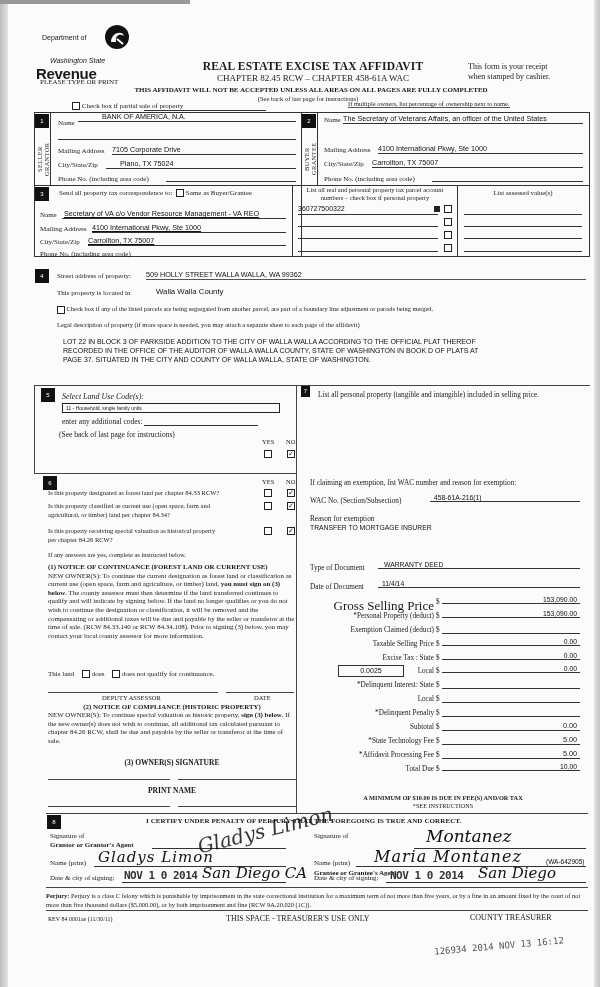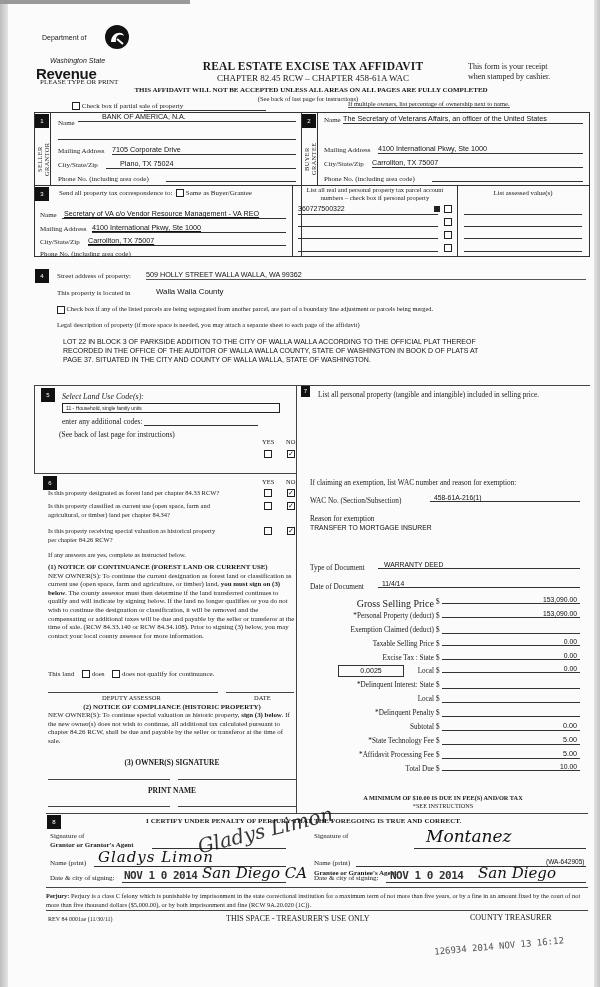--- a/index.html
+++ b/index.html
@@ -223,21 +223,21 @@
   <div class="abs fill uline" style="left:424px;top:494px;width:150px;padding-left:4px;font-size:6.8px;">458-61A-216(1)</div>
   <div class="abs" style="left:304px;top:514px;font-size:7.3px;">Reason for exemption</div>
   <div class="abs fill" style="left:304px;top:524px;font-size:6.8px;">TRANSFER TO MORTGAGE INSURER</div>
   <div class="abs" style="left:304px;top:563px;font-size:7.3px;">Type of Document</div>
   <div class="abs fill uline" style="left:372px;top:561px;width:202px;padding-left:6px;font-size:6.8px;">WARRANTY DEED</div>
   <div class="abs" style="left:304px;top:582px;font-size:7.3px;">Date of Document</div>
   <div class="abs fill uline" style="left:372px;top:580px;width:202px;padding-left:4px;font-size:6.8px;">11/4/14</div>
 
   <div class="abs" style="left:298px;top:596px;width:280px;">
     <div class="calc-row" style="position:relative;height:13.9px;">
-      <span class="abs" style="right:150px;top:2px;font-size:10px;">Gross Selling Price</span>
+      <span class="abs" style="right:150px;top:2px;font-size:13px;">Gross Selling Price</span>
       <span class="abs" style="left:132px;top:2px;font-size:7.2px;">$</span>
       <span class="abs fill uline" style="left:138px;top:0;width:138px;text-align:right;font-size:6.8px;padding-right:3px;">153,090.00</span>
     </div>
     <div style="position:relative;height:13.9px;">
       <span class="abs" style="right:150px;top:2px;font-size:7.2px;">*Personal Property (deduct)</span>
       <span class="abs" style="left:132px;top:2px;font-size:7.2px;">$</span>
       <span class="abs fill uline" style="left:138px;top:0;width:138px;text-align:right;font-size:6.8px;padding-right:3px;">153,090.00</span>
     </div>
     <div style="position:relative;height:13.9px;">
       <span class="abs" style="right:150px;top:2px;font-size:7.2px;">Exemption Claimed (deduct)</span>
@@ -318,20 +318,21 @@
   <div class="abs hand" style="left:196px;top:864px;font-size:15px;">San Diego CA</div>
 
   <div class="abs" style="left:308px;top:832px;font-size:7px;line-height:8.5px;">
     <div>Signature of</div>
     <div style="font-weight:bold;margin-top:28px;">Grantee or Grantee's Agent</div>
   </div>
   <div class="abs uline" style="left:408px;top:848px;width:172px;"></div>
   <div class="abs hand" style="left:420px;top:826px;font-size:17px;">Montanez</div>
   <div class="abs lbl" style="left:308px;top:859px;">Name (print)</div>
   <div class="abs uline" style="left:350px;top:866px;width:230px;"></div>
+  <div class="abs hand" style="left:368px;top:847px;font-size:16px;letter-spacing:1px;">Maria Montanez</div>
   <div class="abs fill" style="left:540px;top:858px;font-size:6.5px;">(WA-642905)</div>
   <div class="abs lbl" style="left:308px;top:874px;">Date &amp; city of signing:</div>
   <div class="abs uline" style="left:380px;top:882px;width:200px;"></div>
   <div class="abs stamp" style="left:384px;top:869px;font-size:11px;font-weight:bold;letter-spacing:-0.5px;">NOV 1 0 2014</div>
   <div class="abs hand" style="left:472px;top:864px;font-size:15px;">San Diego</div>
 
   <div class="abs" style="left:40px;top:887px;width:542px;border-top:0.9px solid #444;"></div>
   <div class="abs" style="left:40px;top:892px;width:545px;font-size:6.4px;line-height:8.5px;">
     <b>Perjury:</b><span> Perjury is a class C felony which is punishable by imprisonment in the state correctional institution for a maximum term of not more than five years, or by a fine in an amount fixed by the court of not more than five thousand dollars ($5,000.00), or by both imprisonment and fine (RCW 9A.20.020 (1C)).</span>
   </div>

